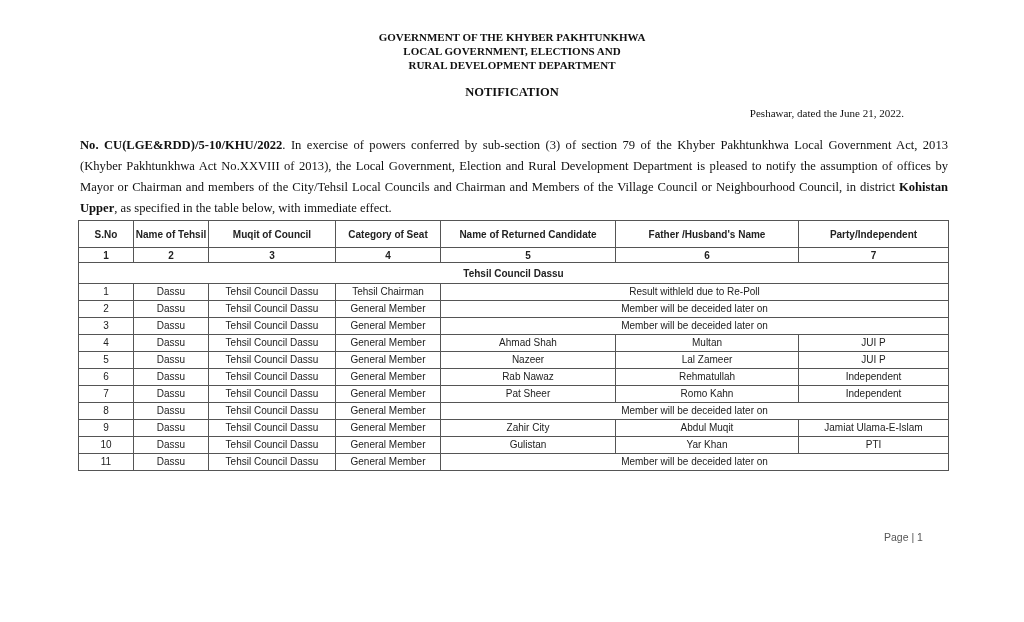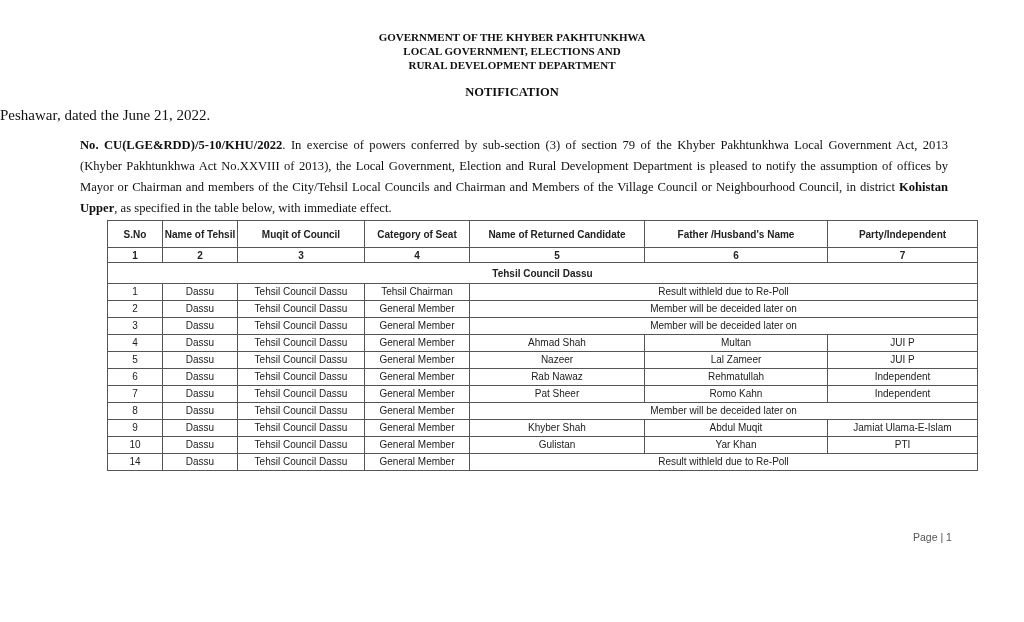--- a/index.html
+++ b/index.html
@@ -1,24 +1,24 @@
 <!DOCTYPE html>
 <html><head>
 <meta charset="utf-8">
 <style>
   html, body { margin:0; padding:0; background:#ffffff; }
   body { width:1024px; height:622px; position:relative; overflow:hidden; color:#111; }
   .serif { font-family: "Liberation Serif", "DejaVu Serif", serif; }
-  .sans { font-family: "Liberation Sans", "DejaVu Sans", sans-serif; margin-left: 29px; }
+  .sans { font-family: "Liberation Sans", "DejaVu Sans", sans-serif; }
   .hdr { position:absolute; left:0; width:1024px; text-align:center; font-weight:bold; font-size:11px; line-height:15px; }
   #h1 { top:30px; }
   #h2 { top:44px; }
   #h3 { top:58px; }
   #notif { top:85px; font-size:12.5px; }
-  #dated { position:absolute; top:107px; left:0; width:904px; text-align:left; font-size:15px; }
+  #dated { position:absolute; top:107px; left:0; width:904px; text-align:right; font-size:11px; }
   #para { position:absolute; top:135px; left:80px; width:868px; font-size:12.6px; line-height:21px; text-align:justify; }
   #para b { font-weight:bold; }
 
   table.main { position:absolute; top:220px; left:78px; border-collapse:collapse; table-layout:fixed; width:870px; }
   table.main td, table.main th { border:1px solid #555; padding:0; text-align:center; font-size:10px; color:#222; overflow:hidden; white-space:nowrap; }
   table.main th { font-weight:bold; height:26px; line-height:11px; white-space:normal; }
   table.main tr.num td { font-weight:bold; height:14px; }
   table.main tr.section td { font-weight:bold; height:20px; }
   table.main tr.row td { height:16px; line-height:16px; }
   .page-footer { position:absolute; top:531px; left:884px; font-size:10.5px; color:#555; }
@@ -130,36 +130,36 @@
         <td>Dassu</td>
         <td>Tehsil Council Dassu</td>
         <td>General Member</td>
         <td colspan="3">Member will be deceided later on</td>
       </tr>
       <tr class="row">
         <td>9</td>
         <td>Dassu</td>
         <td>Tehsil Council Dassu</td>
         <td>General Member</td>
-        <td>Khyber Shah</td>
+        <td>Zahir City</td>
         <td>Abdul Muqit</td>
         <td>Jamiat Ulama-E-Islam</td>
       </tr>
       <tr class="row">
         <td>10</td>
         <td>Dassu</td>
         <td>Tehsil Council Dassu</td>
         <td>General Member</td>
         <td>Gulistan</td>
         <td>Yar Khan</td>
         <td>PTI</td>
       </tr>
       <tr class="row">
-        <td>14</td>
+        <td>11</td>
         <td>Dassu</td>
         <td>Tehsil Council Dassu</td>
         <td>General Member</td>
-        <td colspan="3">Result withleld due to Re-Poll</td>
+        <td colspan="3">Member will be deceided later on</td>
       </tr>
     </tbody>
 </table>
 
 <div class="page-footer sans">Page | 1</div>
 
 </body></html>

